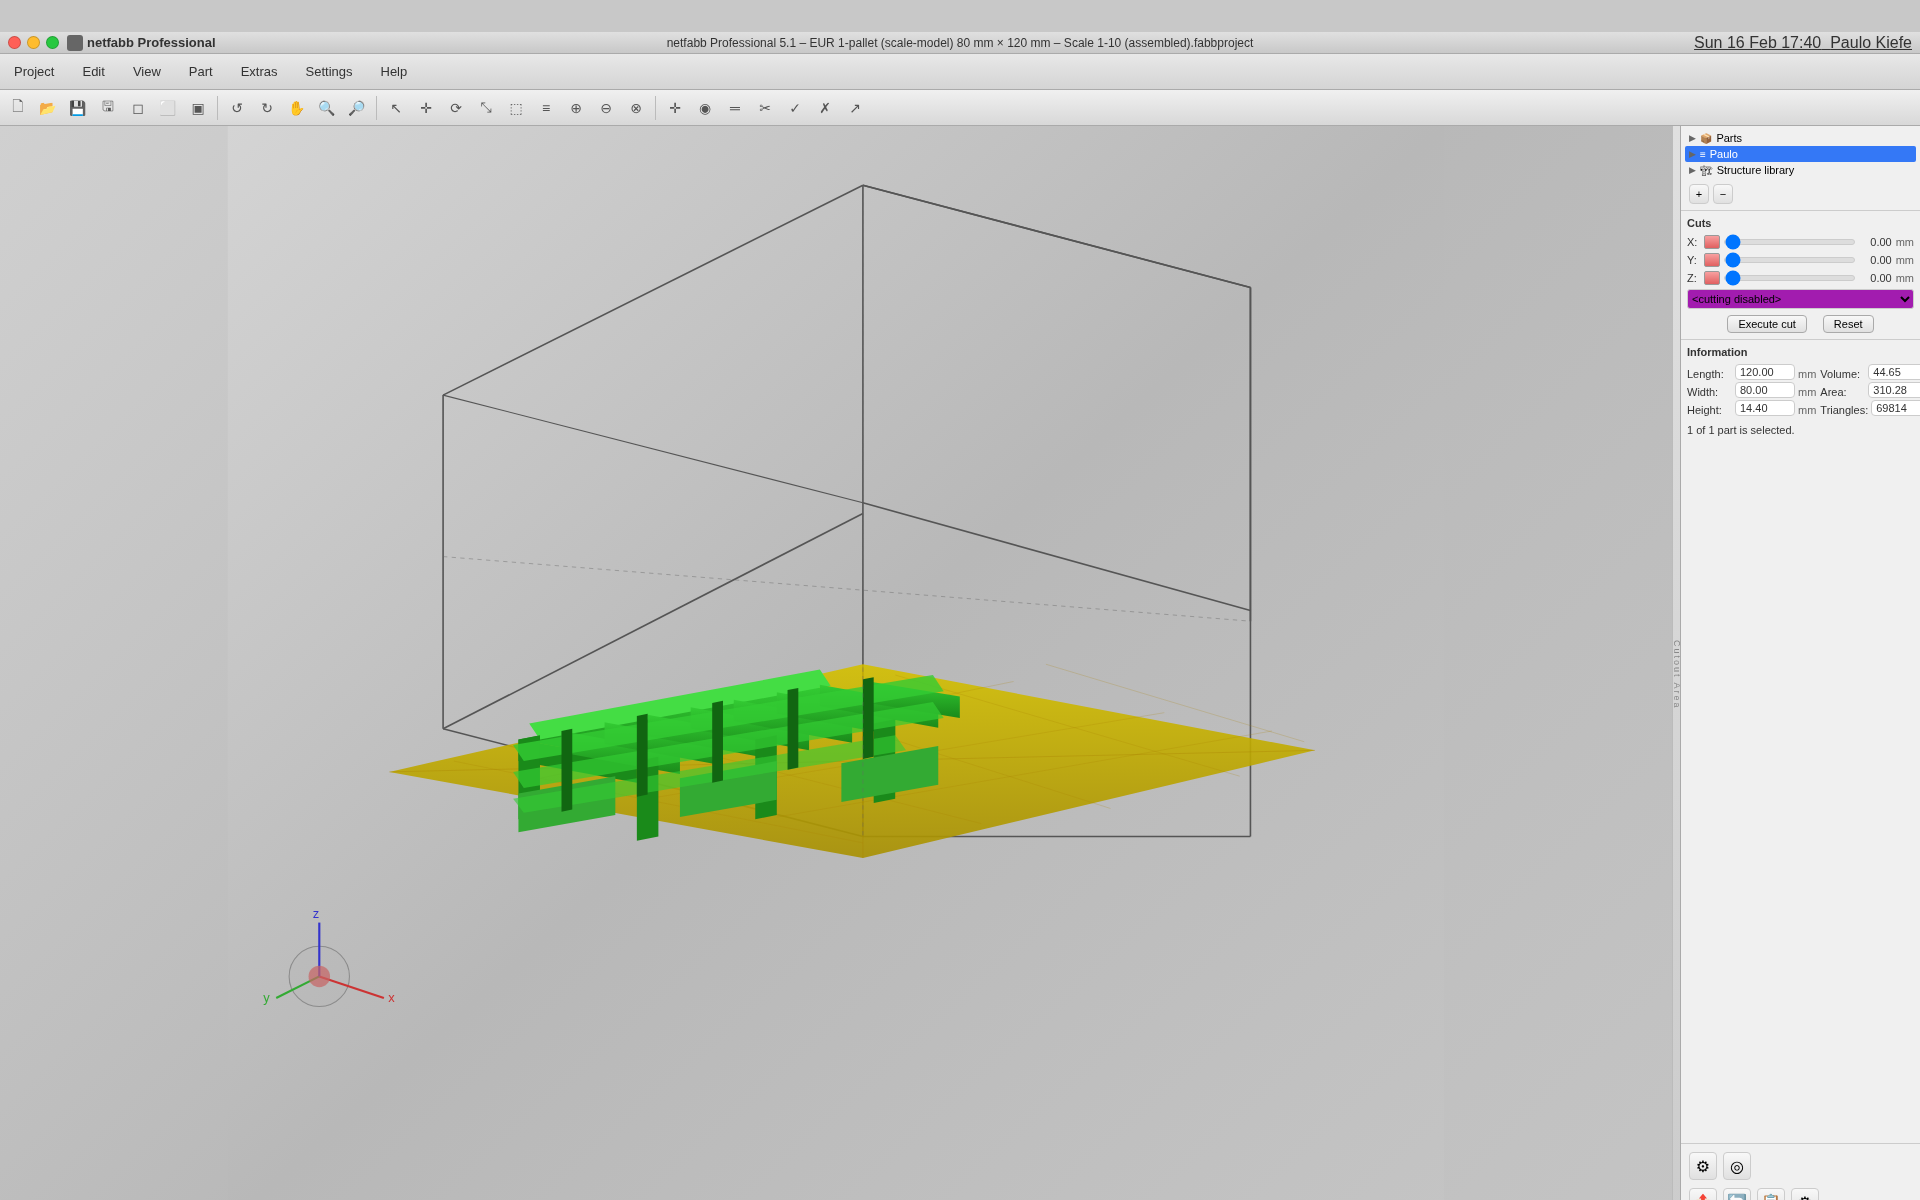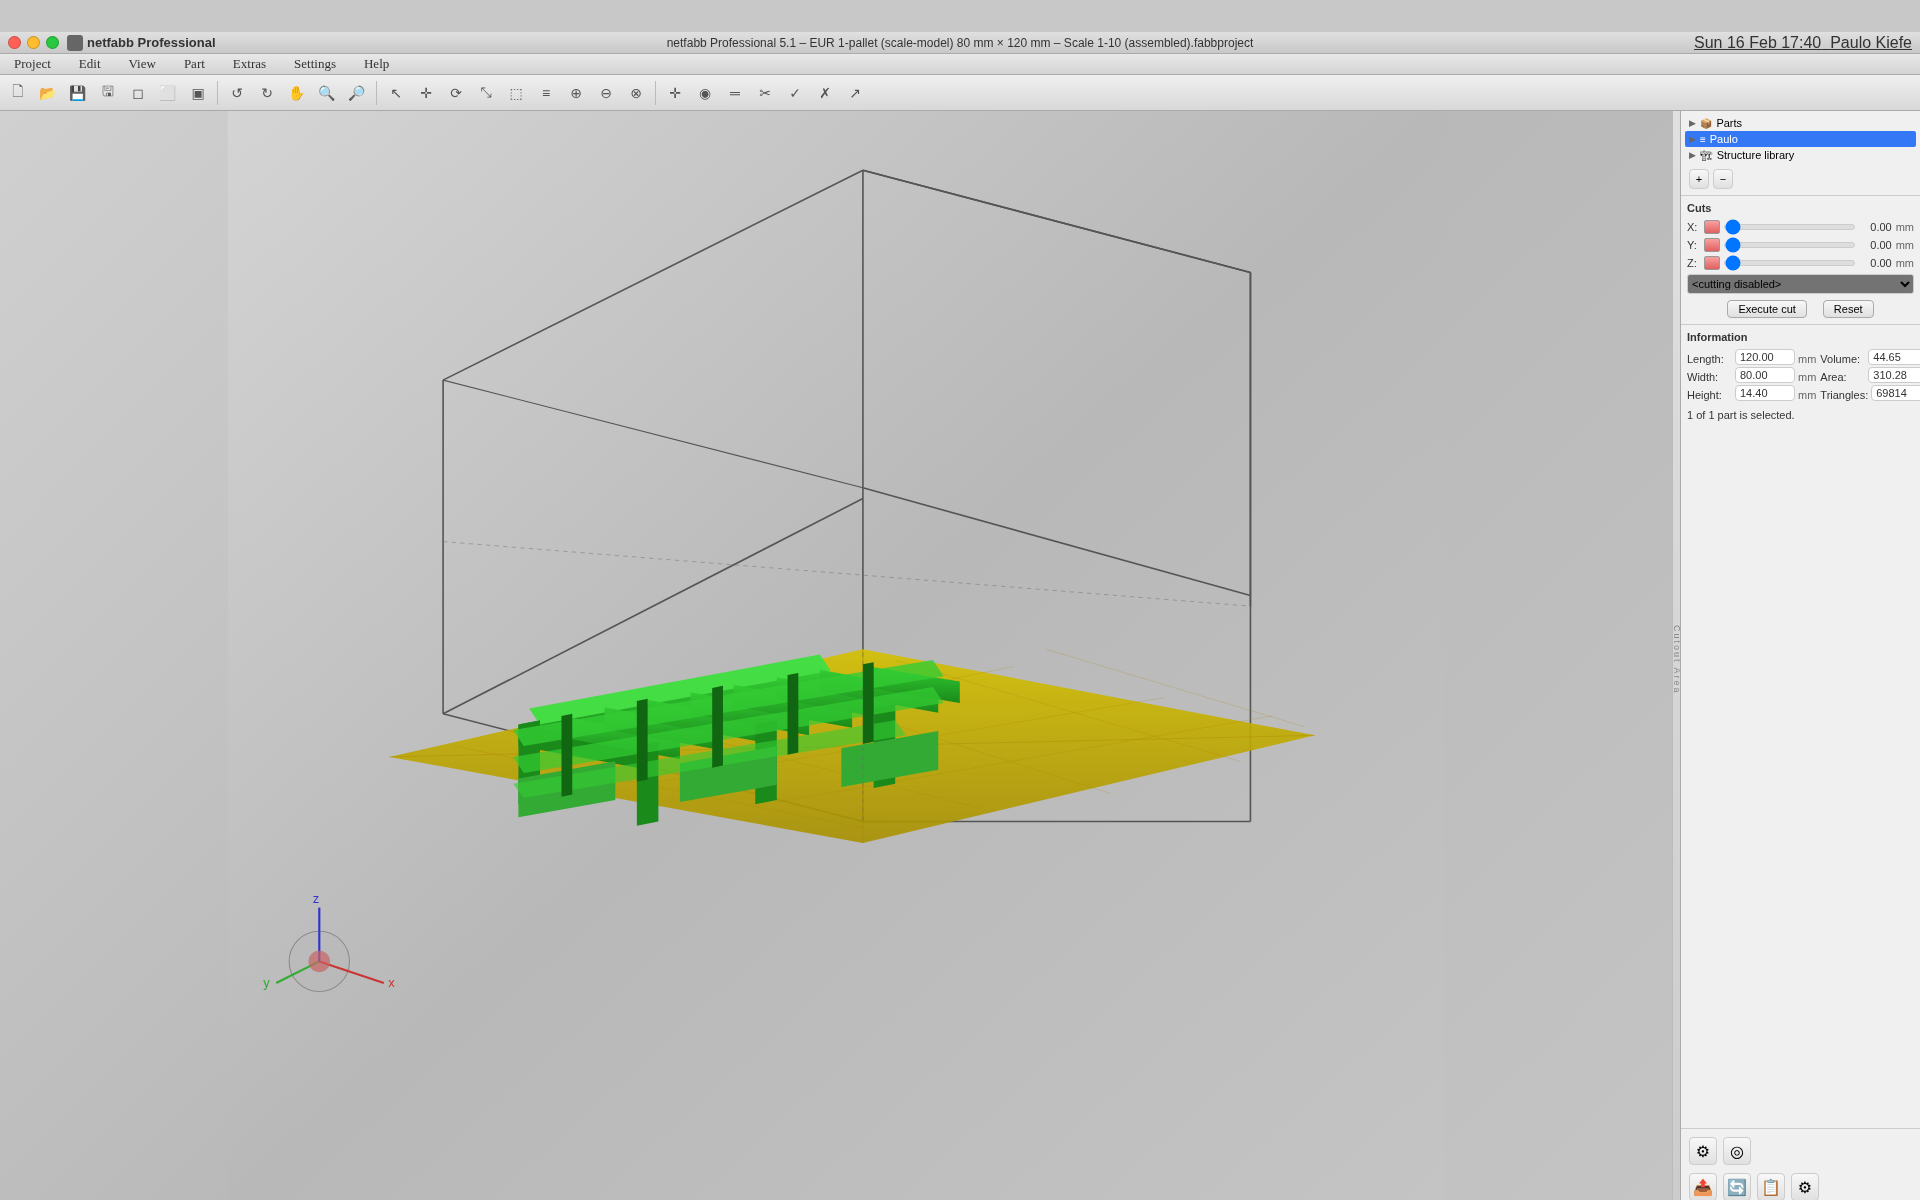--- a/index.html
+++ b/index.html
@@ -18,22 +18,22 @@
     .tl-yellow { background: #febc2e; }
     .tl-green { background: #28c840; }
     #titlebar-title { position: absolute; left: 50%; transform: translateX(-50%); font-size: 12px; color: #333; }
     .titlebar-app { display: flex; align-items: center; gap: 4px; margin-left: 8px; }
     .app-icon { width: 16px; height: 16px; background: #666; border-radius: 3px; }
     .app-name { font-size: 13px; font-weight: bold; color: #333; }
     .titlebar-time { position: absolute; right: 8px; font-size: 16px; color: #333; text-decoration: underline; }
 
     
     #menubar {
-      width: 100%; height: 21px; background: linear-gradient(to bottom, #e8e8e8, #d4d4d4);
-      border-bottom: 1px solid #aaa; display: flex; align-items: center; padding: 0 8px; gap: 16px; font-family: Liberation Serif, serif;
+      width: 100%; height: 36px; background: linear-gradient(to bottom, #e8e8e8, #d4d4d4);
+      border-bottom: 1px solid #aaa; display: flex; align-items: center; padding: 0 8px; gap: 16px;
     }
     .menu-item { font-size: 13px; color: #333; cursor: pointer; padding: 2px 6px; border-radius: 3px; }
 
     
     #toolbar {
       width: 100%; height: 36px; background: linear-gradient(to bottom, #f0f0f0, #d8d8d8);
       border-bottom: 1px solid #aaa; display: flex; align-items: center; padding: 0 4px; gap: 2px;
     }
     .tb-btn {
       width: 28px; height: 28px; display: flex; align-items: center; justify-content: center;
@@ -87,21 +87,21 @@
     .cuts-label { font-size: 11px; color: #333; width: 16px; }
     .cuts-color-btn {
       width: 18px; height: 14px; background: linear-gradient(to bottom, #f8a0a0, #e06060);
       border: 1px solid #999; border-radius: 2px; cursor: pointer;
     }
     .cuts-slider { flex: 1; height: 6px; -webkit-appearance: none; appearance: none; background: #ddd; border-radius: 3px; border: 1px solid #ccc; }
     .cuts-value { font-size: 11px; color: #333; width: 40px; text-align: right; }
     .cuts-unit { font-size: 11px; color: #666; width: 20px; }
     .cuts-dropdown {
       width: 100%; height: 20px; font-size: 11px; border: 1px solid #ccc; border-radius: 3px;
-      background: #737373; margin-bottom: 6px;
+      background: #a21caf; margin-bottom: 6px;
     }
     .cuts-buttons { display: flex; gap: 16px; justify-content: center; }
     .cuts-btn {
       padding: 2px 10px; font-size: 11px; border: 1px solid #aaa; border-radius: 4px;
       background: linear-gradient(to bottom, #f8f8f8, #e0e0e0); cursor: pointer;
     }
 
     
     #info-section { padding: 6px; flex: 1; }
     .info-row { display: flex; align-items: flex-end; gap: 3px; margin-bottom: 2px; }

